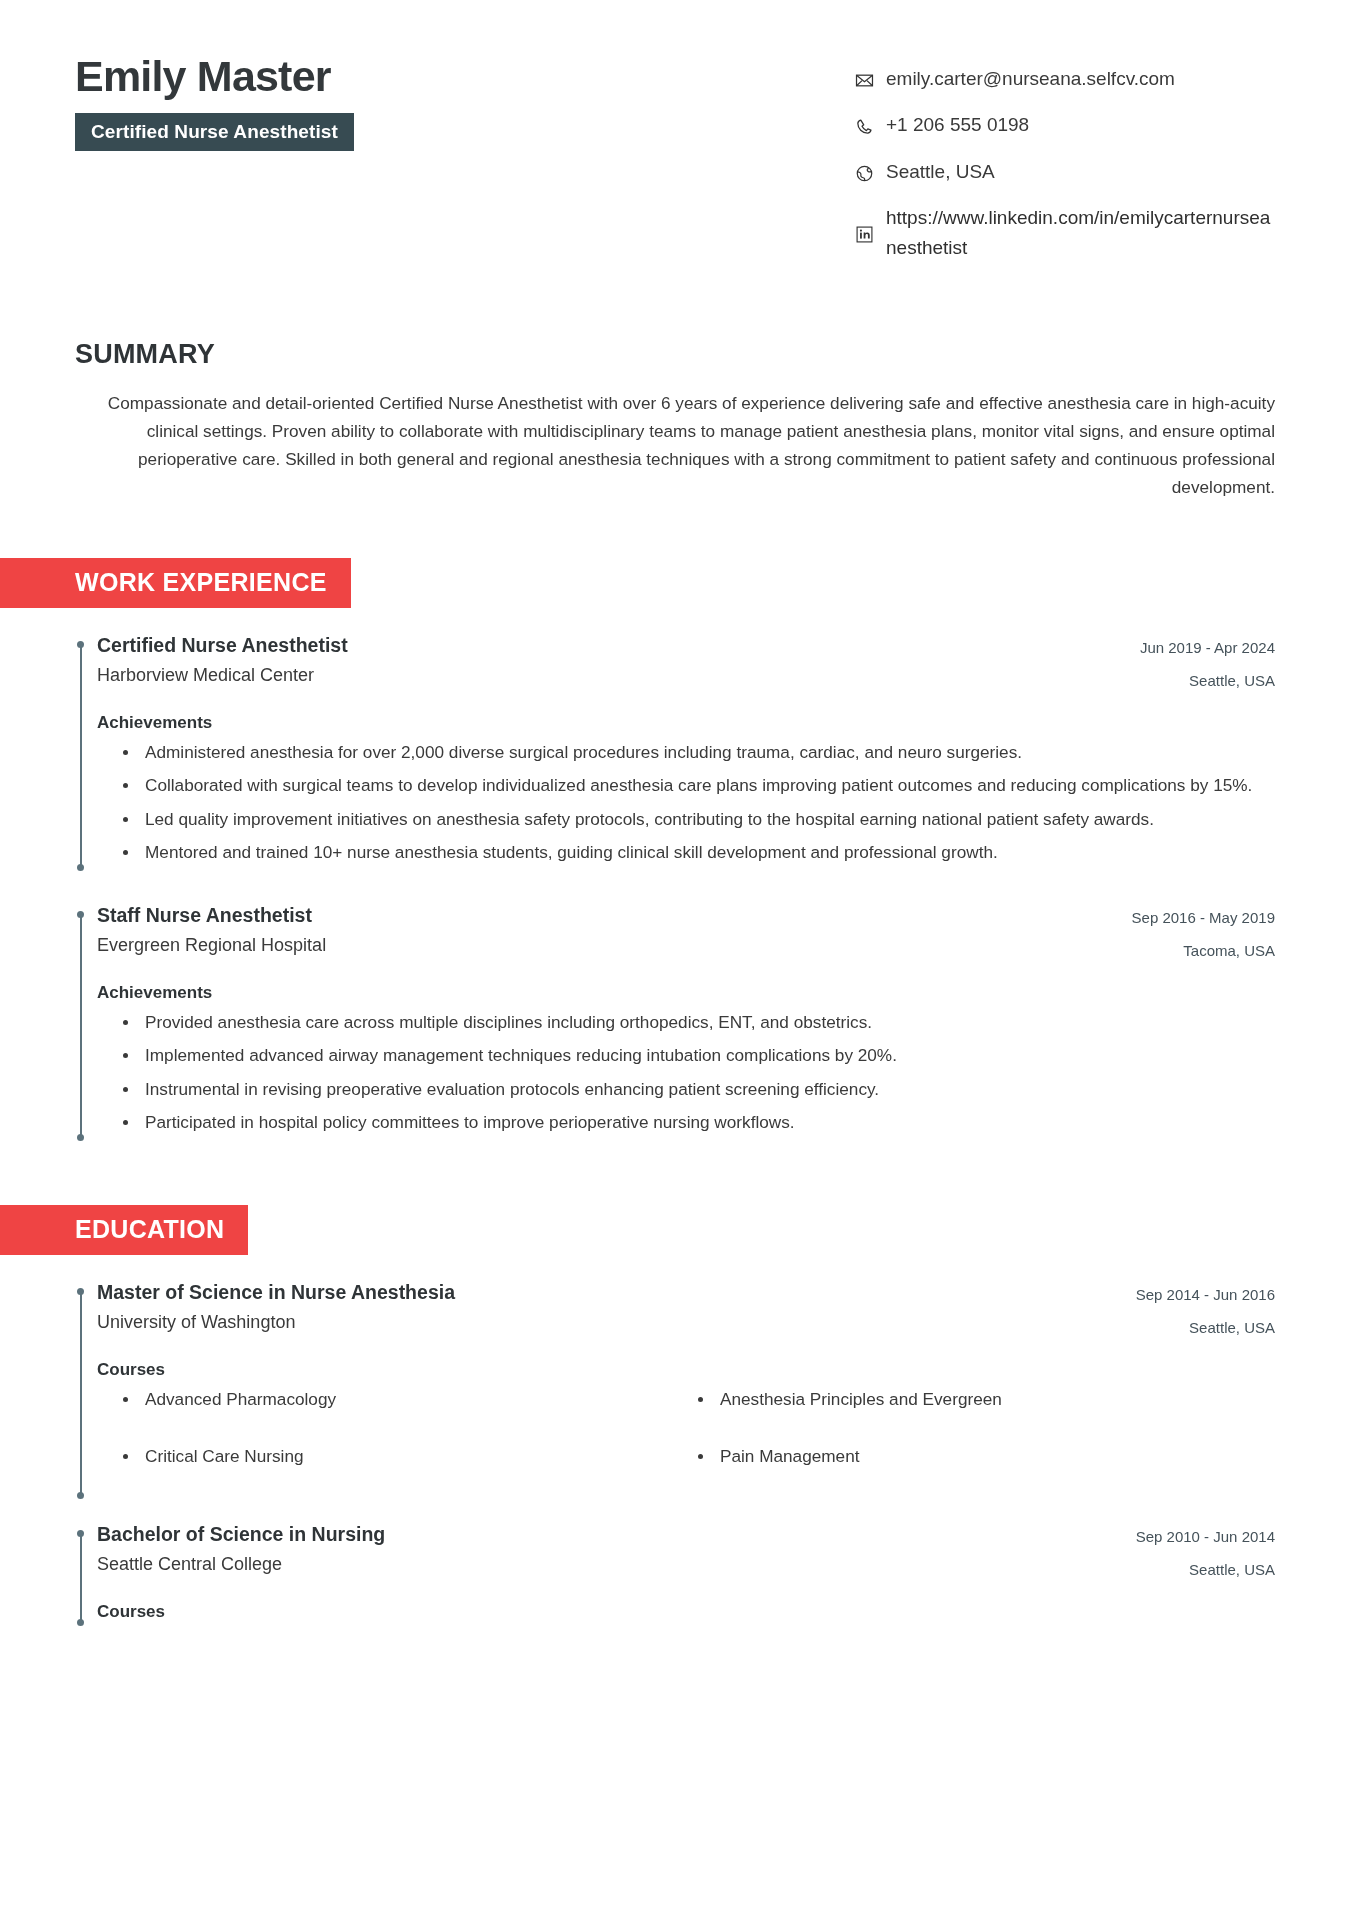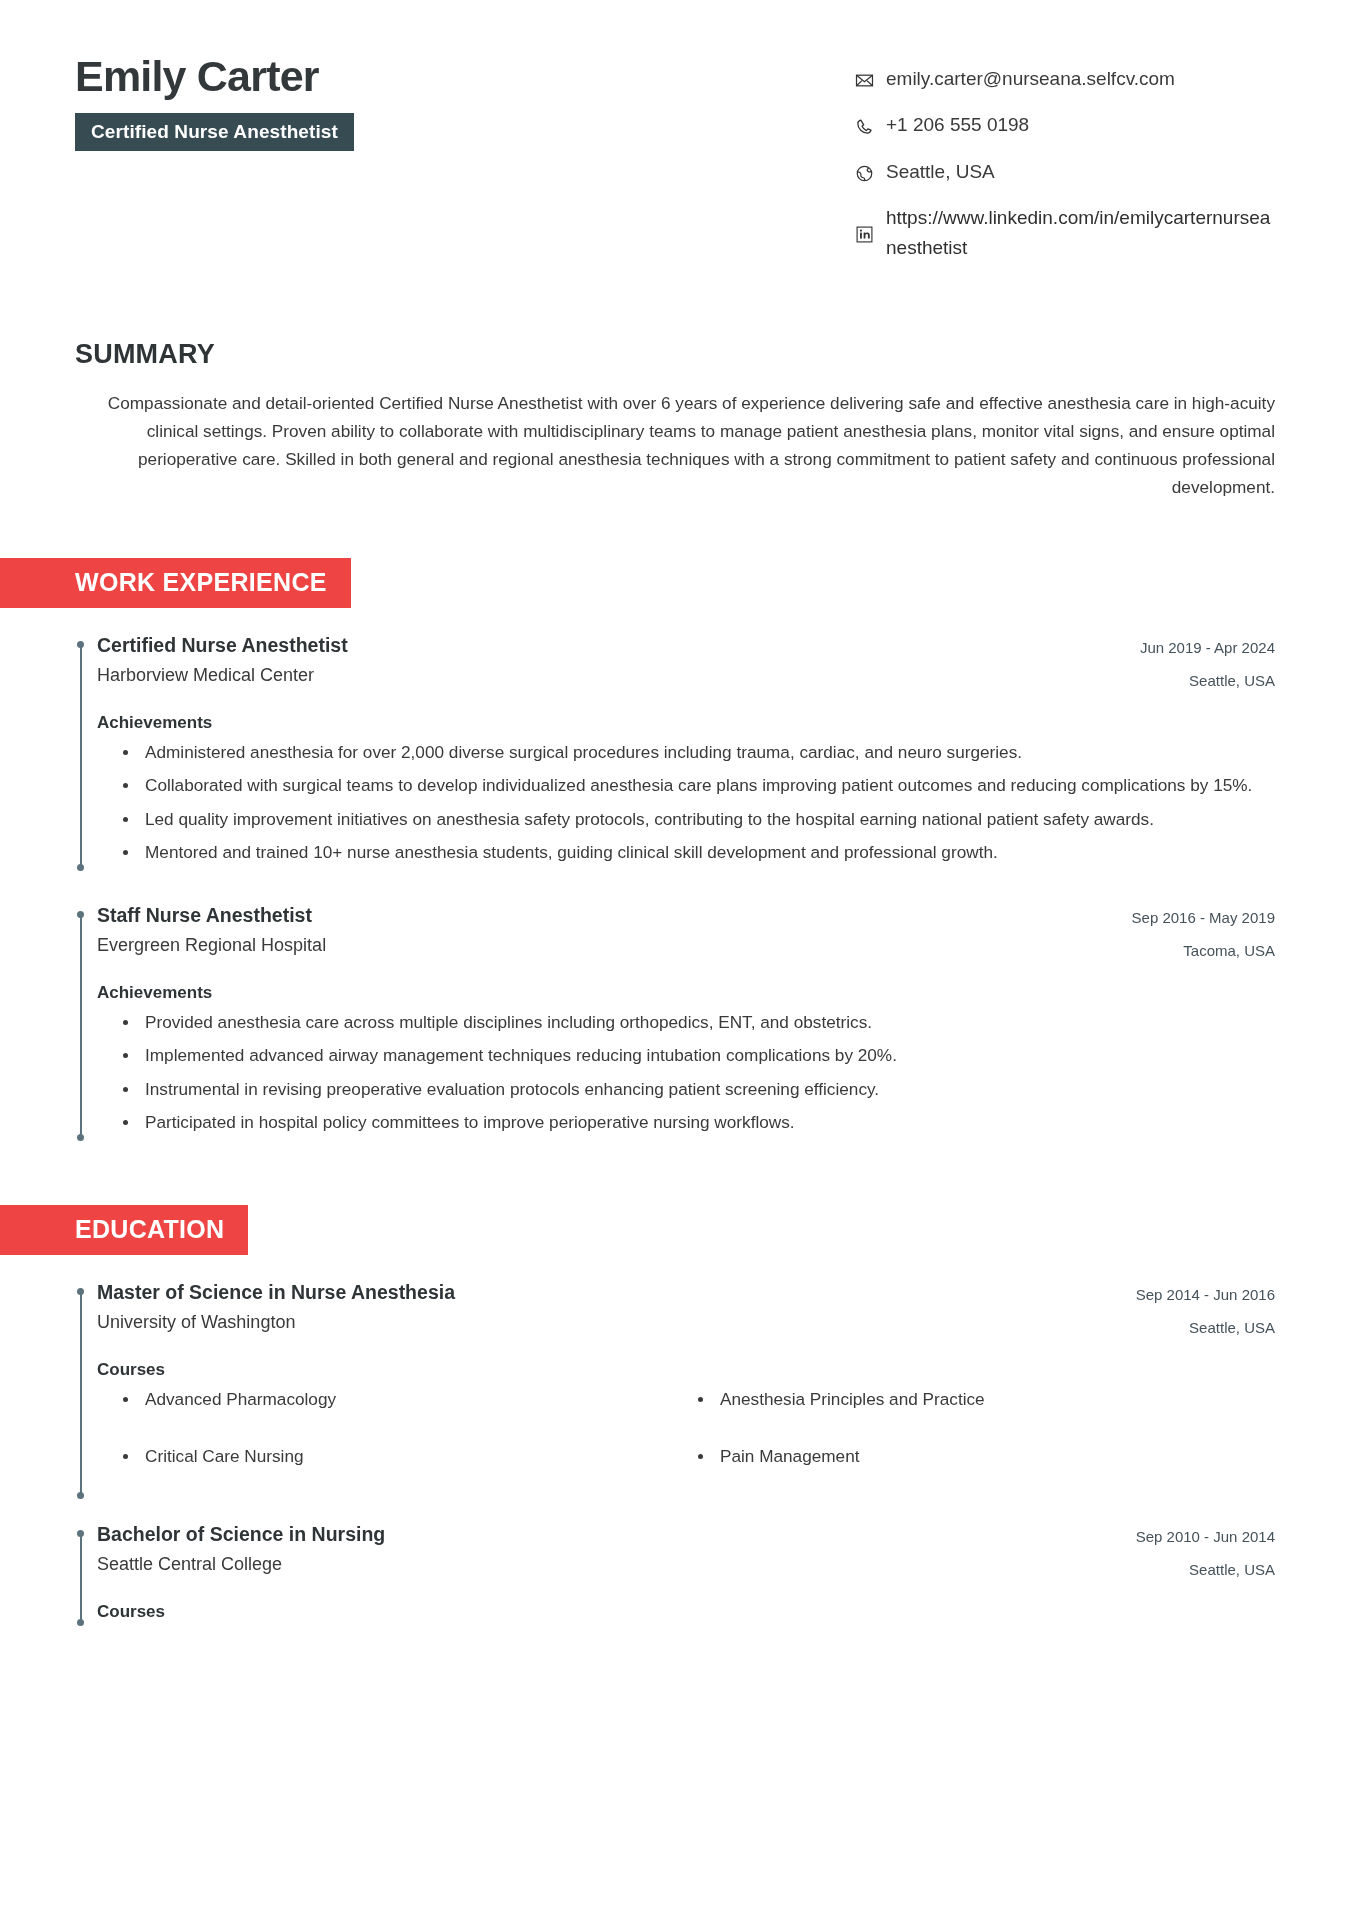--- a/index.html
+++ b/index.html
@@ -242,21 +242,21 @@
   .edu-entries .entry + .entry { margin-top: 16px; }
   .spacer-bottom { height: 120px; }
 </style>
 </head>
 <body>
 
 <div class="page">
 
   <div class="header">
     <div class="identity">
-      <div class="full-name">Emily Carter</div>
+      <div class="full-name">Emily Master</div>
       <div class="title-badge">Certified Nurse Anesthetist</div>
     </div>
 
     <div class="contact-list">
 
       <div class="contact-row">
         <span class="ic">
           <svg viewBox="0 0 20 20" fill="none" stroke="#333" stroke-width="1.3">
             <rect x="1.6" y="4.4" width="16.8" height="11.2"></rect>
             <path d="M1.6 4.4 L10 11.2 L18.4 4.4"></path>
@@ -381,21 +381,21 @@
             <div class="org">University of Washington</div>
           </div>
           <div class="entry-right">
             <div class="date">Sep 2014 - Jun 2016</div>
             <div class="place">Seattle, USA</div>
           </div>
         </div>
         <div class="sub-label">Courses</div>
         <div class="courses-grid">
           <div class="ci">Advanced Pharmacology</div>
-          <div class="ci">Anesthesia Principles and Practice</div>
+          <div class="ci">Anesthesia Principles and Evergreen</div>
           <div class="ci">Critical Care Nursing</div>
           <div class="ci">Pain Management</div>
         </div>
       </div>
 
       <div class="entry">
         <div class="rail">
           <span class="line"></span>
           <span class="dot top"></span>
           <span class="dot bot"></span>

